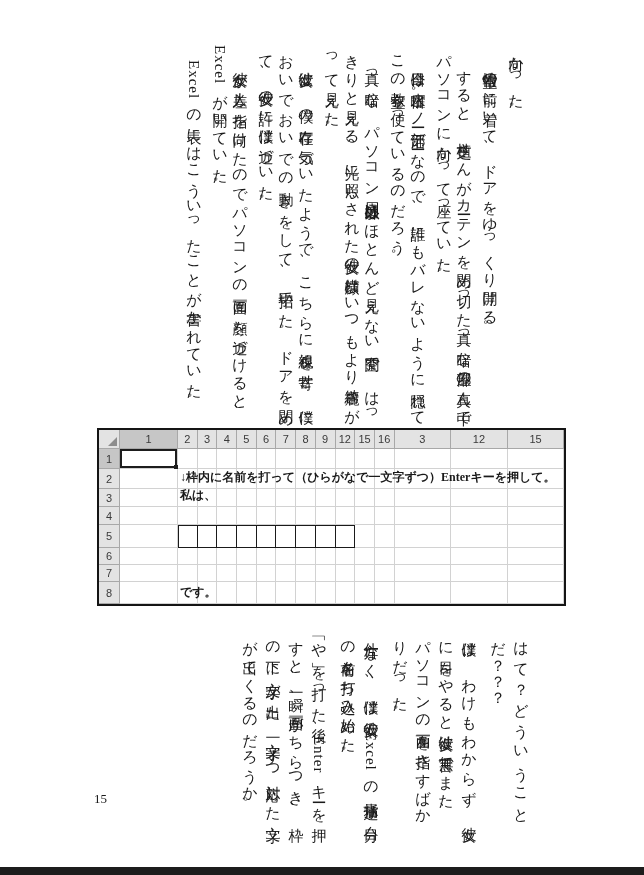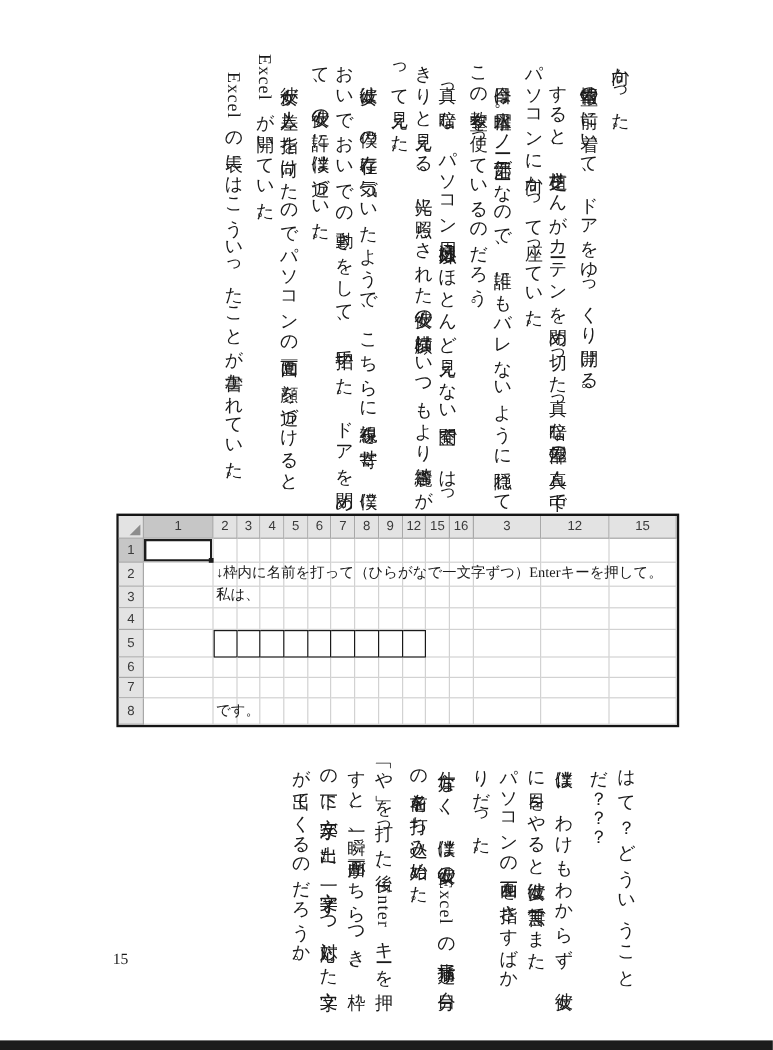--- a/index.html
+++ b/index.html
@@ -57,20 +57,21 @@
     border-bottom:1px solid #d2d2d2;
     background:transparent;
   }
   .cell.txt{
     position:relative;z-index:2;
     white-space:nowrap;overflow:visible;
     font-family:"Liberation Serif",serif;
     font-size:12px;color:#1a1a1a;
     display:flex;align-items:flex-end;
     padding:0 0 2px 2px;
+    font-weight:bold;
   }
   .cell.box{
     border-top:1.5px solid #1a1a1a;
     border-bottom:1.5px solid #1a1a1a;
     border-right:1.5px solid #1a1a1a;
   }
   .cell.box-first{border-left:1.5px solid #1a1a1a;}
   .cell.sel-cell{
     position:relative;z-index:1;
     box-shadow:inset 0 0 0 2px #1d1d1d;

